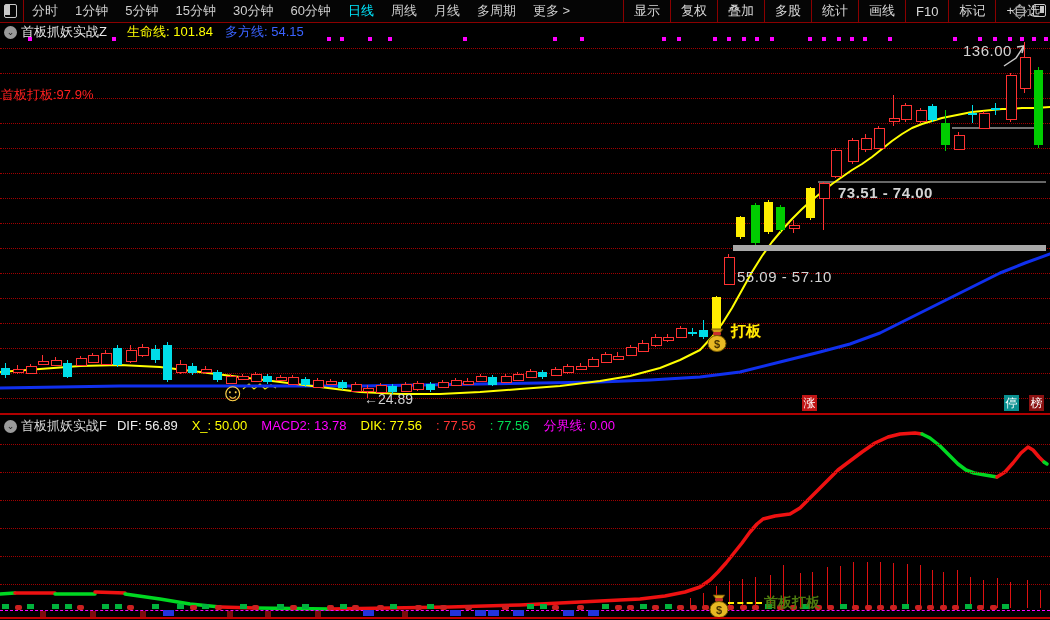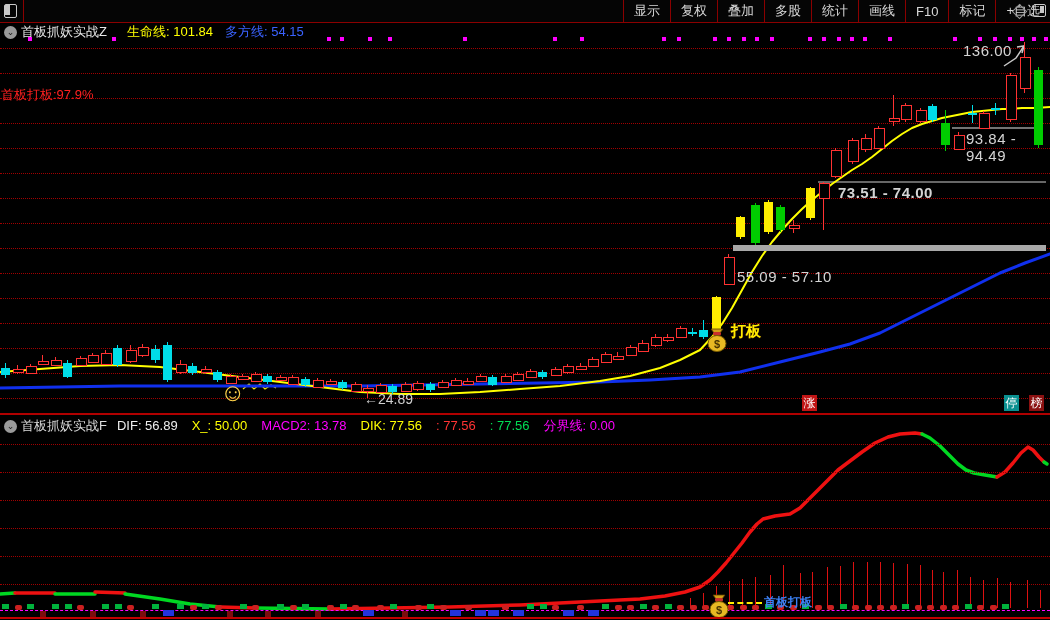--- a/index.html
+++ b/index.html
@@ -42,32 +42,45 @@
   .divider{position:absolute;left:0;width:1050px;height:2px;background:#b00000;}
   
   .indhdr{position:absolute;left:0;top:415px;width:1050px;height:22px;display:flex;align-items:center;font-size:13px;white-space:nowrap;}
   .indname{color:#dddddd;margin-right:10px;}
   .fld{margin-right:14px;}
   
   .zeroline{position:absolute;left:0;top:610px;width:1050px;height:0;border-top:1px dashed #ff00ff;}
   .spike{position:absolute;width:1px;background:#dd1111;}
   .bsq{position:absolute;}
   .dashlink{position:absolute;width:34px;height:0;border-top:2px dashed #ffee00;}
-  .shouban{position:absolute;color:#3b82f6;font-size:12px;font-weight:bold;}
+  .shouban{position:absolute;color:#4d7c0f;font-size:14px;font-weight:bold;}
   .bottomline{position:absolute;left:0;top:617px;width:1050px;height:2px;background:#c00000;}
   .bag{position:absolute;}
 </style>
 </head>
 <body>
 
 <div id="app">
 
   <div class="menubar">
     <span class="winicon"></span>
     <span class="menu-sep"></span>
+    <div class="mleft" id="left-menu">
+        <span class="mitem">分时</span>
+        <span class="mitem">1分钟</span>
+        <span class="mitem">5分钟</span>
+        <span class="mitem">15分钟</span>
+        <span class="mitem">30分钟</span>
+        <span class="mitem">60分钟</span>
+        <span class="mitem active">日线</span>
+        <span class="mitem">周线</span>
+        <span class="mitem">月线</span>
+        <span class="mitem">多周期</span>
+        <span class="mitem">更多 &gt;</span>
+      </div>
     <div class="mright" id="right-menu">
         <span class="mitem">显示</span>
         <span class="mitem">复权</span>
         <span class="mitem">叠加</span>
         <span class="mitem">多股</span>
         <span class="mitem">统计</span>
         <span class="mitem">画线</span>
         <span class="mitem">F10</span>
         <span class="mitem">标记</span>
         <span class="mitem">+自选</span>
@@ -325,21 +338,20 @@
       <div class="candle-wick" style="left: 1010px; top: 73.0225px; height: 48.8923px; background: rgb(255, 50, 50);"></div>
       <div class="candle-body" style="left: 1006px; top: 74.9719px; width: 9px; height: 43.1365px; border: 1px solid rgb(255, 50, 50); background: rgb(0, 0, 0);"></div>
       <div class="candle-wick" style="left: 1024px; top: 42.1767px; height: 51.1219px; background: rgb(255, 50, 50);"></div>
       <div class="candle-body" style="left: 1020px; top: 57.0851px; width: 9px; height: 29.9416px; border: 1px solid rgb(255, 50, 50); background: rgb(0, 0, 0);"></div>
       <div class="candle-wick" style="left: 1038px; top: 67.2711px; height: 80.7746px; background: rgb(0, 204, 0);"></div>
       <div class="candle-body" style="left: 1034px; top: 70.1289px; width: 9px; height: 74.7159px; background: rgb(0, 204, 0);"></div>
     </div>
 
   <div class="chip">首板打板:97.9%</div>
   <div class="pricetag" style="left:963px;top:42px;">136.00</div>
-  <div class="pricetag" style="left:966px;top:130px;">93.84 - 94.49</div>
   <div class="pricetag" style="left:838px;top:184px;font-weight:bold;">73.51 - 74.00</div>
   <div class="pricetag" style="left:737px;top:268px;">55.09 - 57.10</div>
   <div class="low-label" style="left:364px;top:391px;">←24.89</div>
   <div class="smiley" style="left:220px;top:380px;">☺</div>
 
   <svg class="bag" style="left:706px;top:328px;" width="22" height="24" viewBox="0 0 22 24">
     <path d="M8 5 L5 1 L17 1 L14 5 Z" fill="#d4a017" stroke="#5a4000" stroke-width="0.8"></path>
     <rect x="7" y="4" width="8" height="3.5" rx="1.5" fill="#c9302c"></rect>
     <ellipse cx="11" cy="15.5" rx="9" ry="8" fill="#e8b923" stroke="#7a5c00"></ellipse>
     <text x="11" y="19.5" font-size="11" text-anchor="middle" font-weight="bold" fill="#4a3500">$</text>

